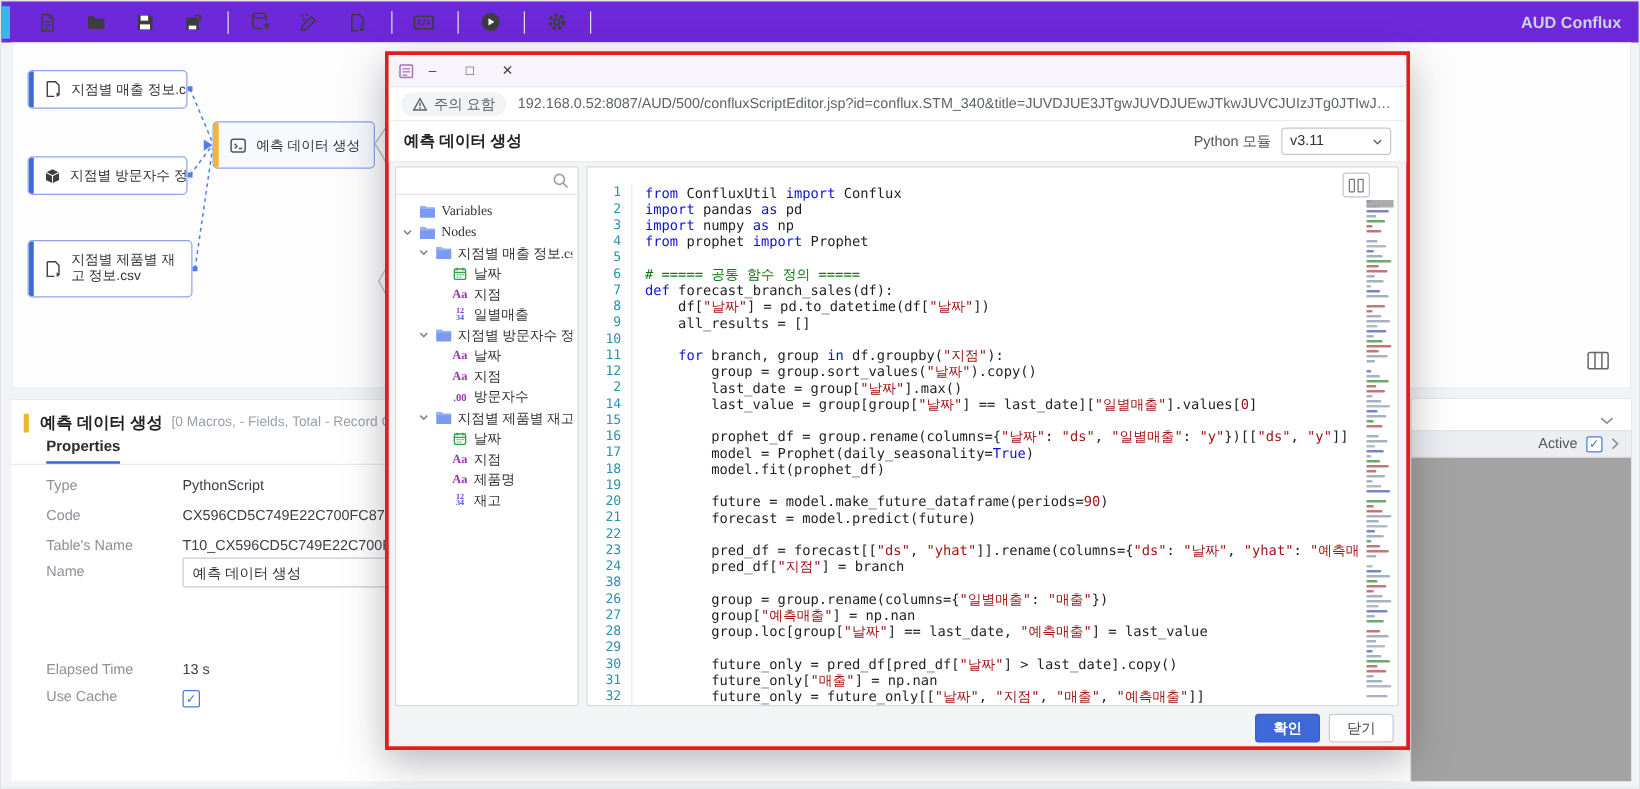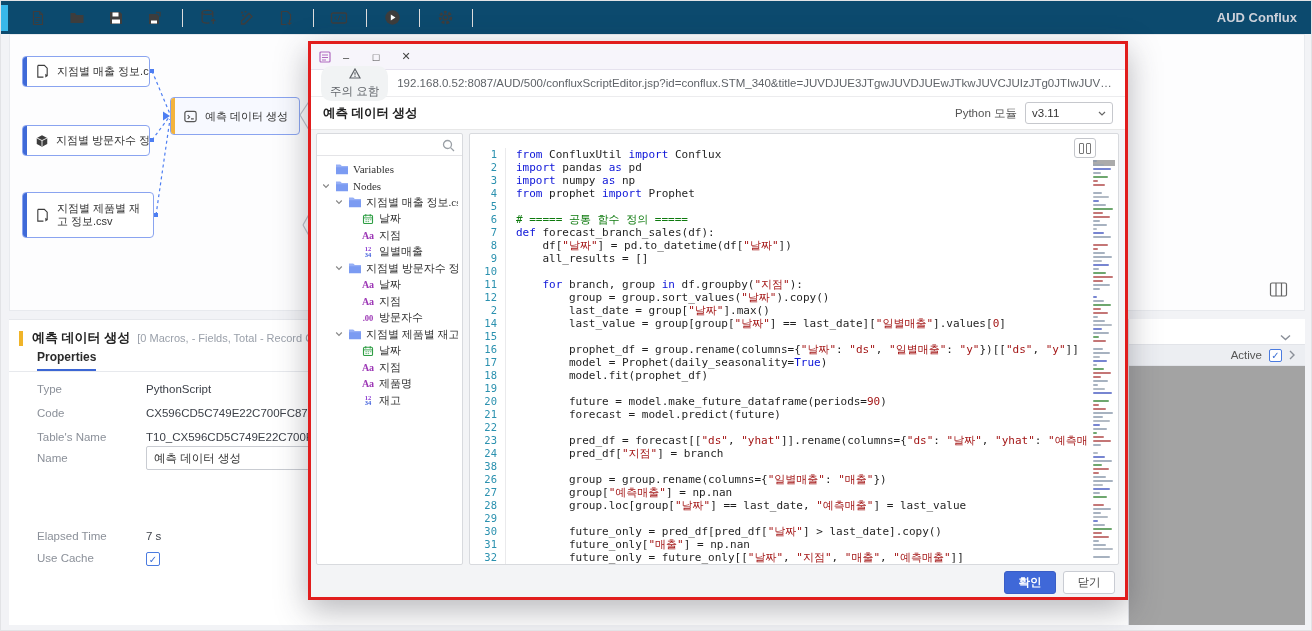--- a/index.html
+++ b/index.html
@@ -1,21 +1,21 @@
 <!DOCTYPE html>
 <html><head>
 <meta charset="utf-8">
 <style>
   * { box-sizing: border-box; margin: 0; padding: 0; }
   html,body { background:#fff; }
   body { font-family:"Liberation Sans","DejaVu Sans",sans-serif; }
   #screen { position:relative; width:1312px; height:631px; background:#f2f3f6; overflow:hidden; border:1px solid #e2e3e6; }
 
   
-  #toolbar { position:absolute; left:0; top:0; width:100%; height:33px; background:#0c4a6e; display:flex; align-items:center; padding-left:24px; }
+  #toolbar { position:absolute; left:0; top:0; width:100%; height:33px; background:#6d28d9; display:flex; align-items:center; padding-left:24px; }
   #tb-accent { position:absolute; left:0; top:4px; width:7px; height:26px; background:#38b7ea; }
   .tbtn { width:26px; height:26px; margin-right:13px; display:flex; align-items:center; justify-content:center; cursor:pointer; }
   .tsep { width:1px; height:18px; background:#ddd; margin:0 12px 0 1px; }
   #brand { position:absolute; right:14px; top:9px; font-size:13px; font-weight:700; color:#cdd1da; }
 
   
   #canvas { position:absolute; left:8px; top:33px; width:1296px; height:277px; background:#fdfdfe; border:1px solid #e8eaee; }
   #edges { position:absolute; left:0; top:0; }
   .fnode { position:absolute; display:flex; align-items:center; gap:7px; background:#fff; border:1px solid #8aa4f0; border-radius:4px; font-size:11px; color:#333; padding-left:12px; overflow:hidden; cursor:pointer; }
   .fnode::before { content:""; position:absolute; left:0; top:0; bottom:0; width:4px; background:#3f6ad8; }
@@ -50,21 +50,21 @@
   #pr-chevron { position:absolute; right:14px; top:8px; cursor:pointer; }
   #pr-active-row { height:22px; background:#eceef2; border-top:1px solid #e2e4e9; border-bottom:1px solid #e2e4e9; display:flex; align-items:center; justify-content:flex-end; gap:7px; padding-right:10px; font-size:11.5px; color:#555; }
   #pr-active-row .cb { width:13px; height:13px; }
 
   
   #dialog { position:absolute; left:307px; top:40px; width:820px; height:559px; border:3px solid #e11d1d; background:#f3f4f6; box-shadow:0 10px 30px rgba(50,50,60,.35); }
   #dlg-titlebar { height:26px; background:#f7f5fb; border-bottom:1px solid #e6e2ee; display:flex; align-items:center; padding-left:8px; }
   #dlg-title { flex:1; font-size:11px; color:#3a3a3a; margin-left:6px; white-space:nowrap; overflow:hidden; }
   .winctl { width:30px; text-align:center; font-size:11px; color:#444; cursor:pointer; }
   #dlg-urlbar { height:27px; background:#fff; border-bottom:1px solid #ececee; display:flex; align-items:center; padding:0 10px; gap:9px; font-size:11.5px; color:#5f6368; }
-  #security-chip { display:flex; align-items:center; gap:5px; background:#f1f3f4; border-radius:10px; padding:2px 9px; cursor:pointer; white-space:nowrap;flex-direction:column; }
+  #security-chip { display:flex; align-items:center; gap:5px; background:#f1f3f4; border-radius:10px; padding:2px 9px; cursor:pointer; white-space:nowrap; }
   #dlg-url { white-space:nowrap; overflow:hidden; text-overflow:ellipsis; flex:1; cursor:text; }
   #dlg-header { height:33px; background:#fff; border-bottom:1px solid #e8e8e8; display:flex; align-items:center; padding:0 12px; }
   #dlg-header-title { flex:1; font-size:12.5px; font-weight:700; color:#222; }
   #py-label { font-size:11.5px; color:#555; margin-right:8px; }
   .selectbox { width:88px; height:22px; border:1px solid #c6c8cd; border-radius:3px; background:#fff; display:flex; align-items:center; padding:0 6px; font-size:11.5px; color:#333; cursor:pointer; }
   .selectbox span { flex:1; }
   #dlg-body { position:absolute; left:0; right:0; top:88px; bottom:30px; }
   #tree-pane { position:absolute; left:5px; top:1px; bottom:2px; width:147px; background:#fff; border:1px solid #d8dade; border-radius:2px; overflow:hidden; }
   #tree-search { height:22px; border-bottom:1px solid #e4e4e7; position:relative; }
   #tree-search input { position:absolute; left:6px; top:2px; width:115px; height:18px; border:none; outline:none; font-size:11px; }
@@ -252,21 +252,21 @@
     <div class="frow" style="top:111px">
       <span class="flabel">Table's Name</span>
       <span class="fvalue">T10_CX596CD5C749E22C700FC87469C2A0A5</span>
     </div>
     <div class="frow" style="top:126px;align-items:center">
       <span class="flabel">Name</span>
       <input id="name-input" value="예측 데이터 생성" style="">
     </div>
     <div class="frow" style="top:210px">
       <span class="flabel">Elapsed Time</span>
-      <span class="fvalue">7 s</span>
+      <span class="fvalue">13 s</span>
     </div>
     <div class="frow" style="top:232px">
       <span class="flabel">Use Cache</span>
       <span class="cb checked"></span>
     </div>
   </div>
 
   <div id="panel-right">
     <div id="pr-header">
       <span id="pr-chevron"><svg width="11" height="7" viewBox="0 0 11 7">

